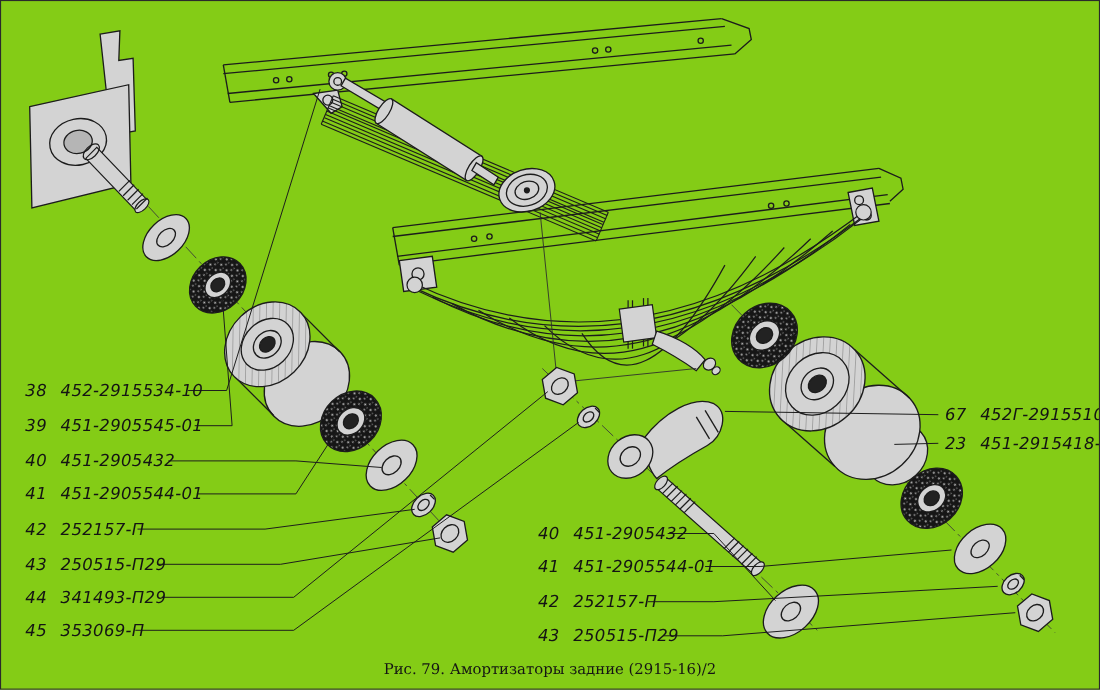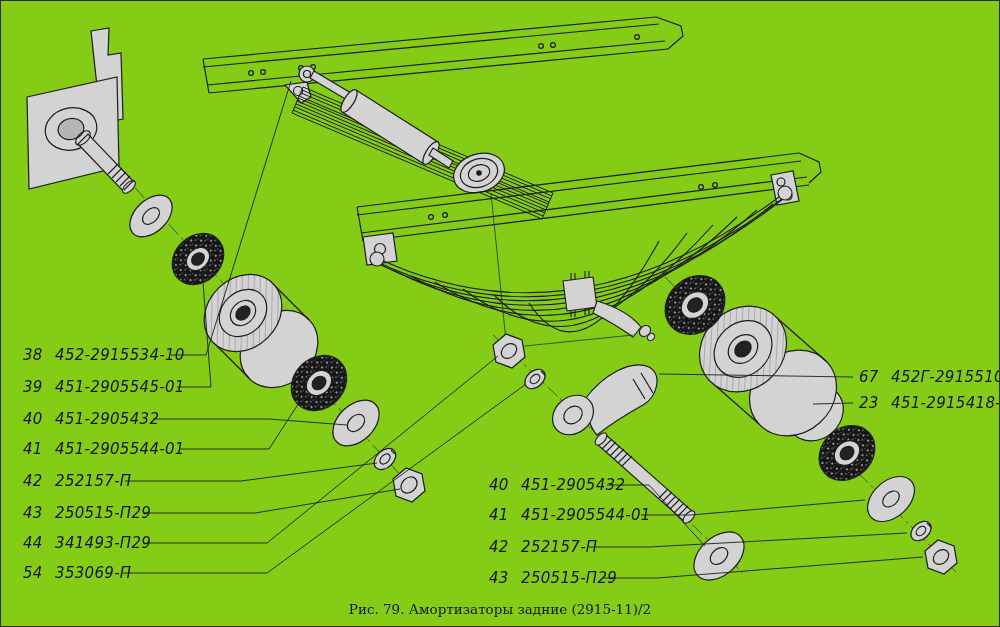--- a/index.html
+++ b/index.html
@@ -308,21 +308,21 @@
   </div>
   <div class="callout" style="left:22px; top:503px">
     <span class="num">43</span>
     <span class="part">250515-П29</span>
   </div>
   <div class="callout" style="left:22px; top:533px">
     <span class="num">44</span>
     <span class="part">341493-П29</span>
   </div>
   <div class="callout" style="left:22px; top:563px">
-    <span class="num">54</span>
+    <span class="num">45</span>
     <span class="part">353069-П</span>
   </div>
 
   <div class="callout" style="left:858px; top:367px">
     <span class="num">67</span>
     <span class="part">452Г-2915510</span>
   </div>
   <div class="callout" style="left:858px; top:393px">
     <span class="num">23</span>
     <span class="part">451-2915418-10</span>
@@ -338,15 +338,15 @@
   </div>
   <div class="callout" style="left:488px; top:537px">
     <span class="num">42</span>
     <span class="part">252157-П</span>
   </div>
   <div class="callout" style="left:488px; top:568px">
     <span class="num">43</span>
     <span class="part">250515-П29</span>
   </div>
 
-  <div class="caption">Рис. 79. Амортизаторы задние (2915-11)/2</div>
+  <div class="caption">Рис. 79. Амортизаторы задние (2915-16)/2</div>
 
 </div>
 
 </body></html>

